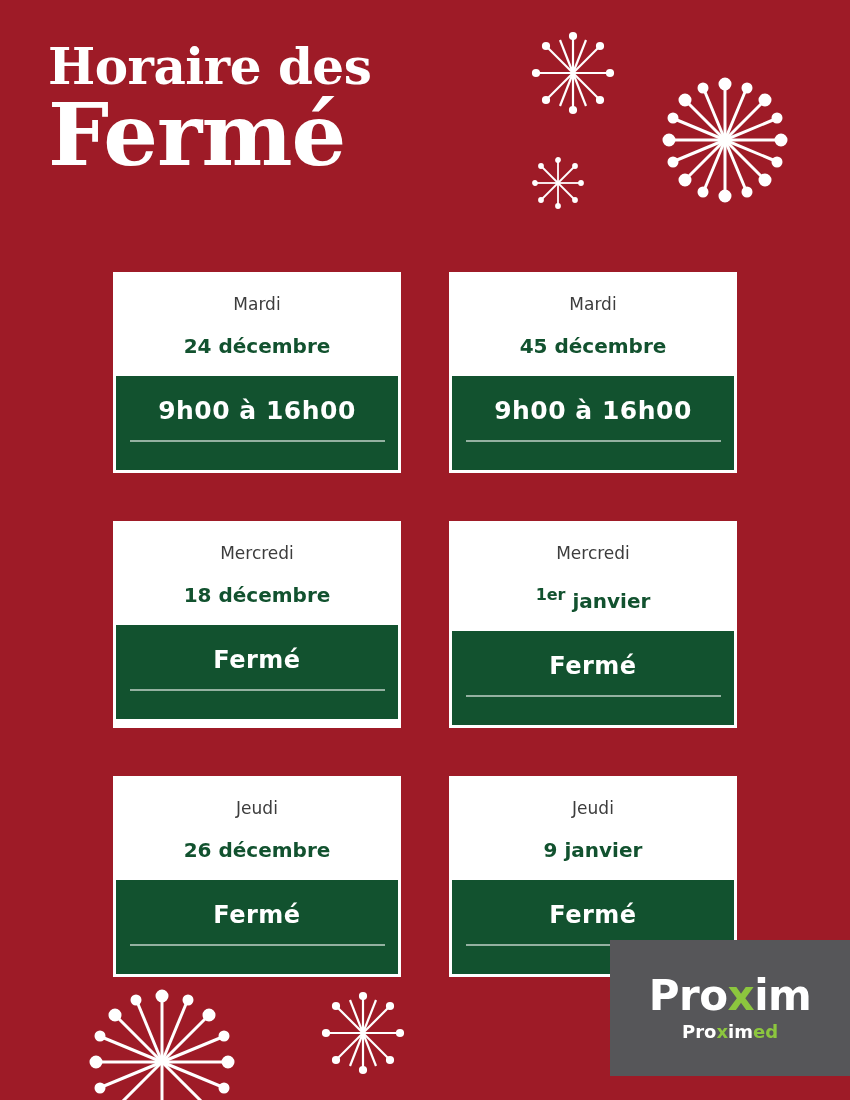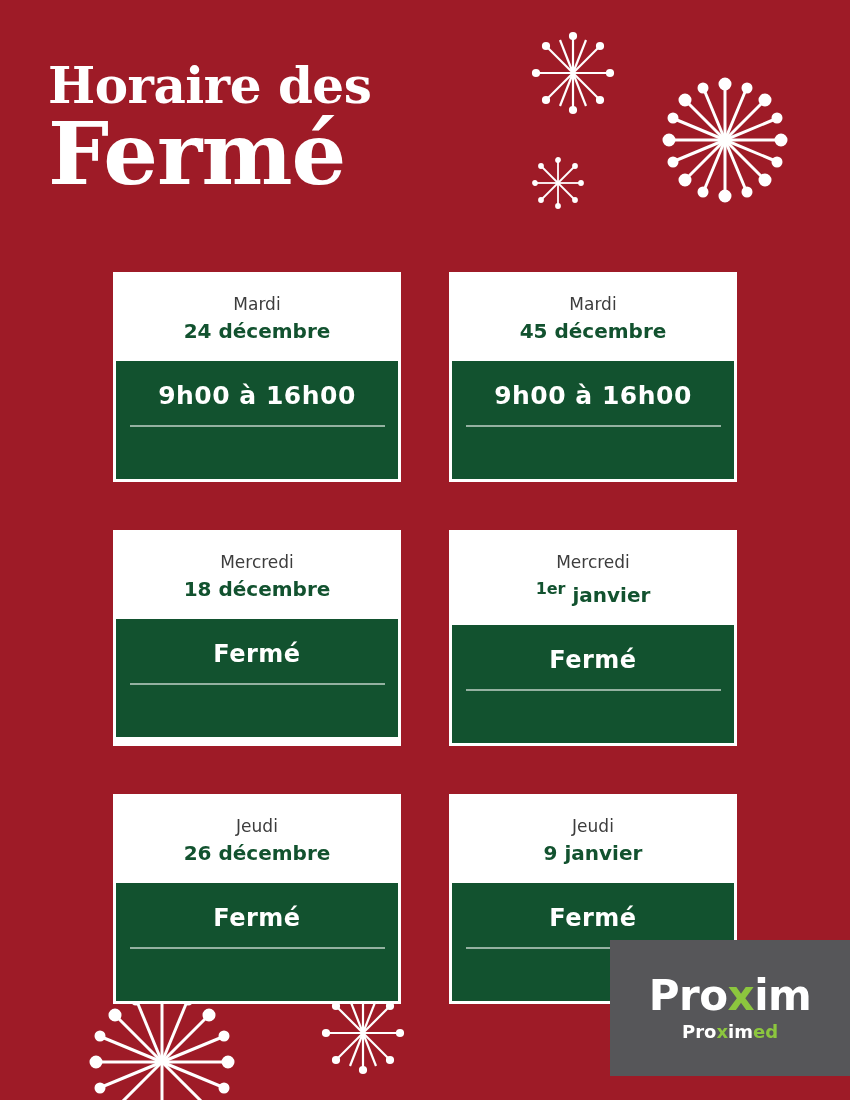--- a/index.html
+++ b/index.html
@@ -15,21 +15,21 @@
     width: 850px;
     height: 1100px;
     background: #9e1b27;
     overflow: hidden;
   }
 
   
   .title-block {
     position: absolute;
     left: 48px;
-    top: 57px;
+    top: 38px;
     color: #ffffff;
   }
   .title-line1 {
     font-family: "DejaVu Serif", serif;
     font-weight: bold;
     font-size: 50px;
     line-height: 58px;
     letter-spacing: -0.5px;
     color: #ffffff;
   }
@@ -75,30 +75,30 @@
     font-size: 17px;
     color: #3d3d3d;
     line-height: 22px;
     font-weight: normal;
   }
   .card-date {
     font-size: 20px;
     font-weight: bold;
     color: #12522f;
     line-height: 28px;
-    margin-top: 2px;
+    margin-top: 17px;
   }
   .card-date sup {
     font-size: 16px;
     vertical-align: super;
     font-weight: bold;
   }
   .card-body {
     background: #12522f;
-    height: 118px;
+    height: 94px;
     display: flex;
     flex-direction: column;
     align-items: center;
     justify-content: flex-start;
     padding-top: 20px;
   }
   .card-hours {
     color: #ffffff;
     font-size: 25px;
     font-weight: bold;

